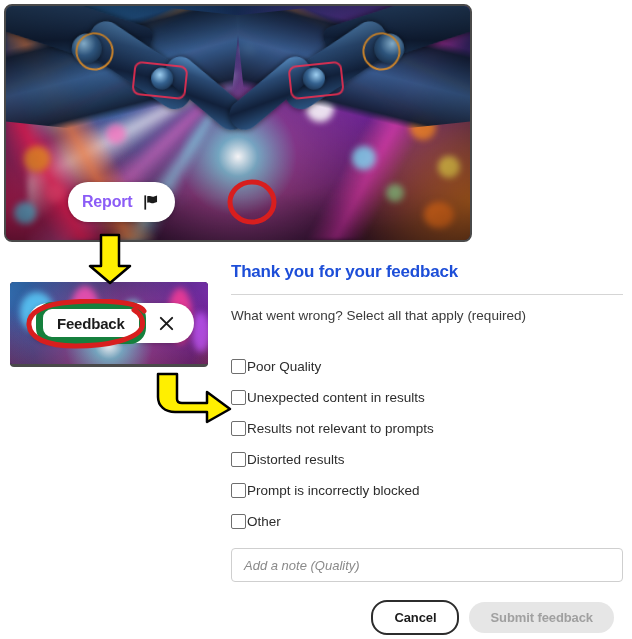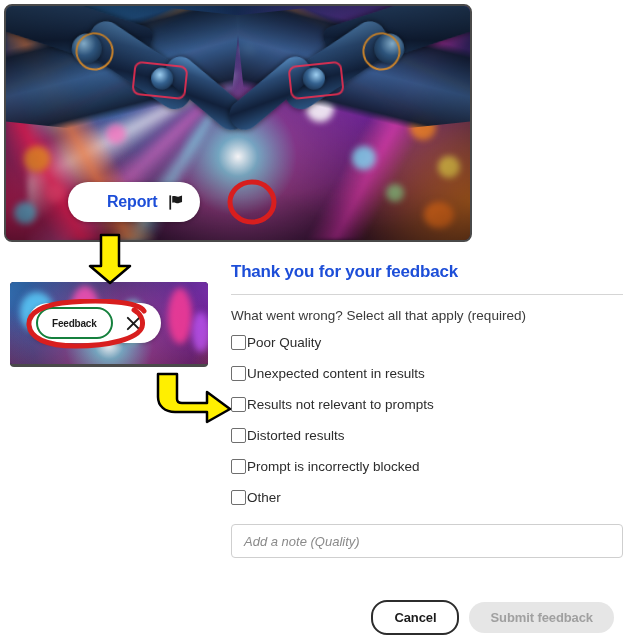--- a/index.html
+++ b/index.html
@@ -166,24 +166,23 @@
     border-radius: 6px;
     display: flex;
     align-items: center;
     justify-content: center;
   }
   .icon-btn.selected { background: #e6e6e6; }
   #report-group { padding: 0 14px; gap: 10px; }
   .report-label {
     font-size: 16px;
     font-weight: 700;
-    color: #1d4ed8;
+    color: #8b5cf6;
     letter-spacing: -0.2px;
     white-space: nowrap;
-    margin-left: 25px;
   }
 
   
   #feedback-panel-art {
     position: absolute;
     left: 10px;
     top: 282px;
     width: 198px;
     height: 82px;
     border-radius: 4px;
@@ -200,27 +199,27 @@
     background: #ffffff;
     border-radius: 20px;
     display: flex;
     align-items: center;
     gap: 4px;
     padding: 0 10px 0 8px;
     box-shadow: 0 1px 4px rgba(0,0,0,0.25);
     z-index: 6;
   }
   #feedback-chip {
-    border: 2px solid #15803d;
+    border: 7px solid #15803d;
     border-radius: 16px;
     height: 28px;
     padding: 0 14px;
     display: flex;
     align-items: center;
-    font-size: 10px;
+    font-size: 15px;
     font-weight: 700;
     color: #1b1b1b;
     letter-spacing: -0.2px;
     background: #fff;
   }
   #feedback-close {
     width: 34px;
     height: 32px;
     display: flex;
     align-items: center;
@@ -242,21 +241,21 @@
     margin: 0 0 12px 0;
   }
   #form-divider {
     height: 1px;
     background: #d5d5d5;
     margin-bottom: 13px;
   }
   #form-question {
     font-size: 13.5px;
     color: #3a3a3a;
-    margin-bottom: 4px;
+    margin-bottom: 28px;
   }
   .check-row {
     display: flex;
     align-items: center;
     gap: 1px;
     height: 31px;
   }
   .checkbox {
     width: 13px;
     height: 13px;

